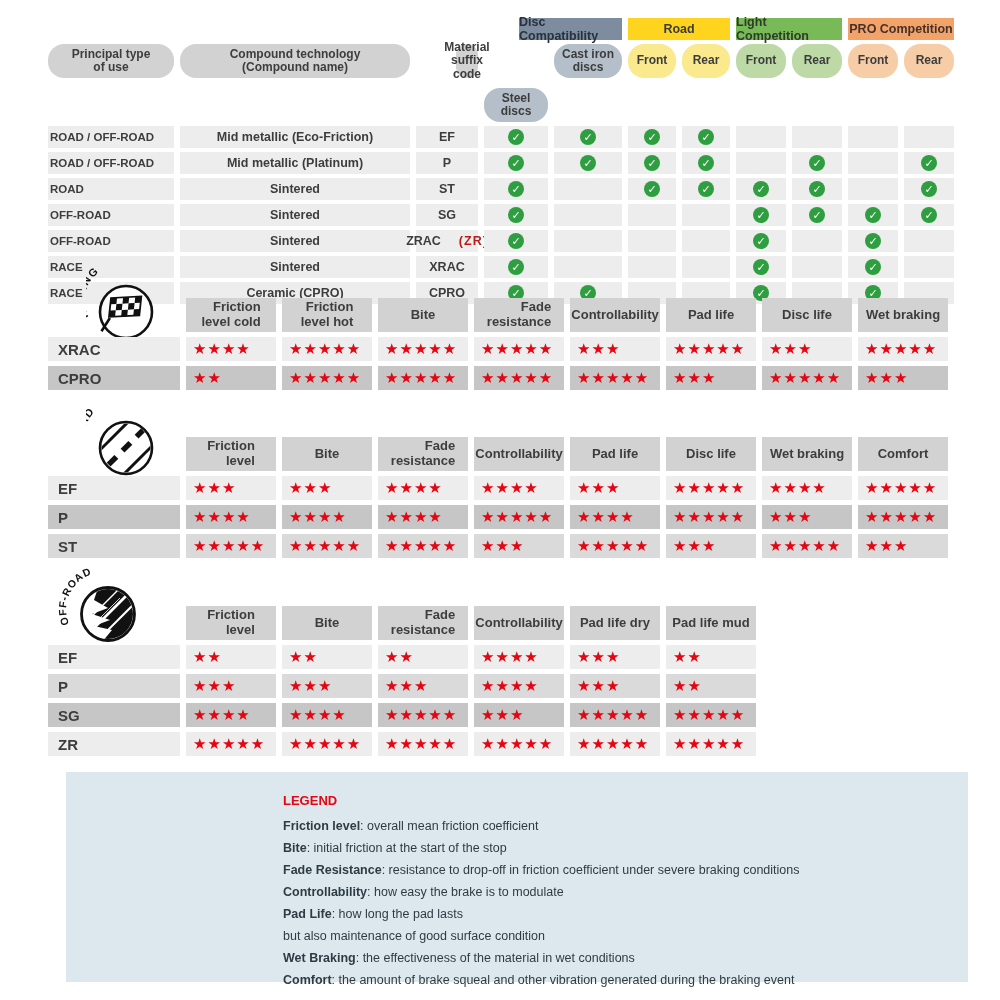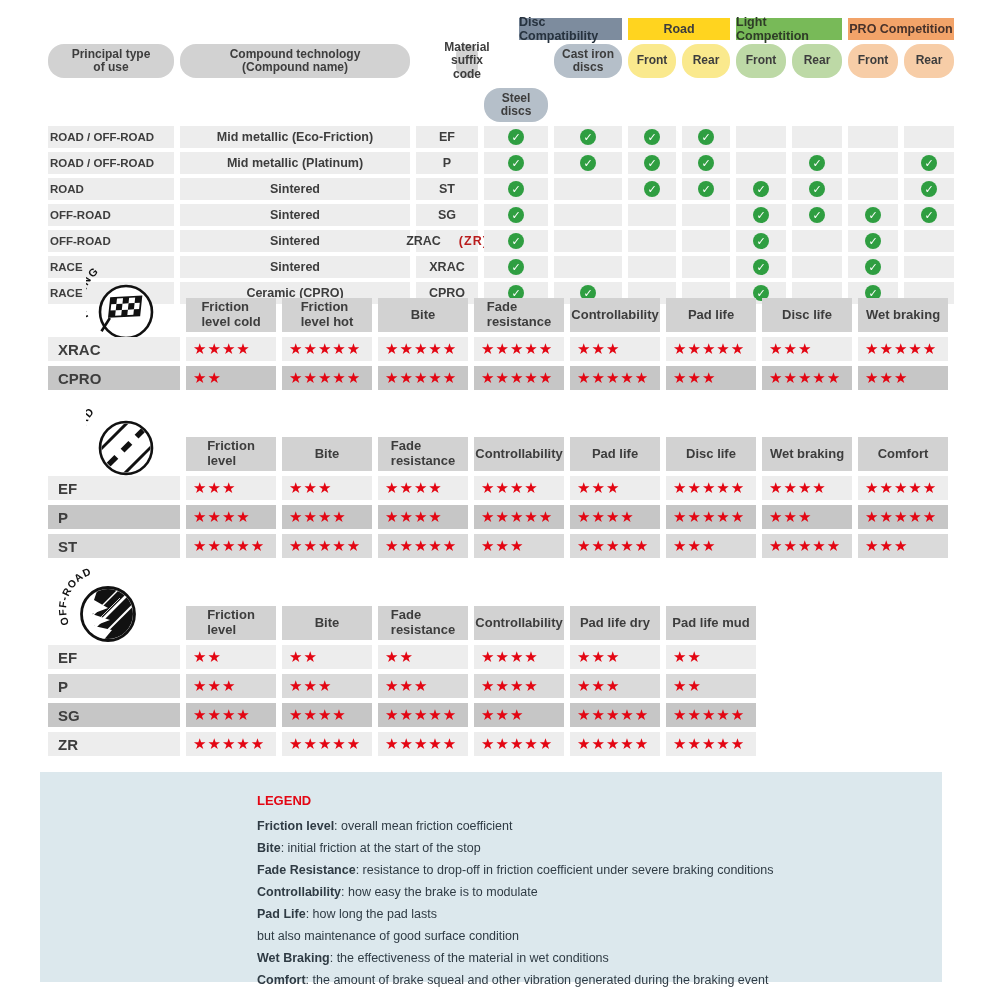--- a/index.html
+++ b/index.html
@@ -46,21 +46,21 @@
   }
 
   
   .rating-grid { position:absolute; left:48px; display:grid; column-gap:6px; row-gap:5px; }
   .sec-racing  { top:298px; }
   .sec-road    { top:437px; }
   .sec-offroad { top:606px; }
   .rh {
     height:34px; background:var(--header-gray);
     display:flex; align-items:center; justify-content:center;
-    text-align:left; font-weight:700; font-size:13px; line-height:1.12;
+    text-align:right; font-weight:700; font-size:13px; line-height:1.12;
     white-space:pre-line;
   }
   .rspacer { background:transparent; }
   .rlabel {
     height:24px; display:flex; align-items:center;
     padding-left:10px; font-weight:700; font-size:15px;
   }
   .stars {
     height:24px; display:flex; align-items:center; padding-left:7px;
     color:var(--star-red); font-size:15px; letter-spacing:1px;
@@ -72,21 +72,21 @@
 
   
   .badge { position:absolute; }
   .icon-racing  { left:86px;  top:268px; }
   .icon-road    { left:86px;  top:404px; }
   .icon-offroad { left:56px;  top:566px; }
   .badge text { font-family:"Liberation Sans","DejaVu Sans",sans-serif; fill:#111; }
 
   
   .legend {
-    position:absolute; left:40px; top:772px; width:902px; height:210px;
+    position:absolute; left:66px; top:772px; width:902px; height:210px;
     background:var(--legend-bg);
   }
   .legend-inner { position:absolute; left:217px; top:21px; width:660px; }
   .legend-title { color:var(--star-red); font-weight:700; font-size:13px; height:22px; }
   .legend-line { font-size:12.5px; height:22px; line-height:22px; color:#2f3b44; }
   .legend-line b { font-weight:700; }
 </style>
 </head>
 <body>
 

